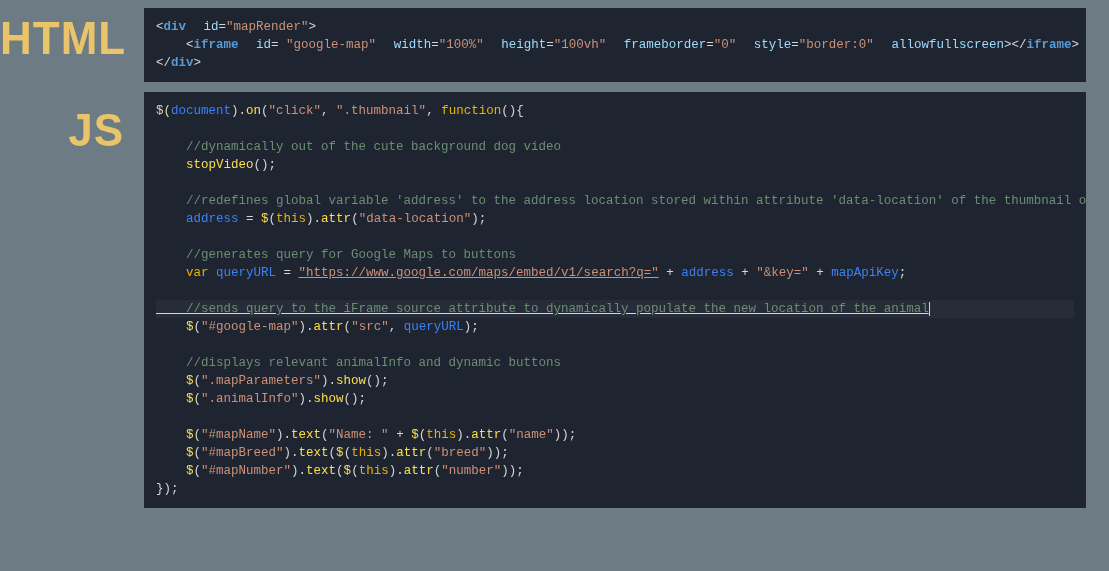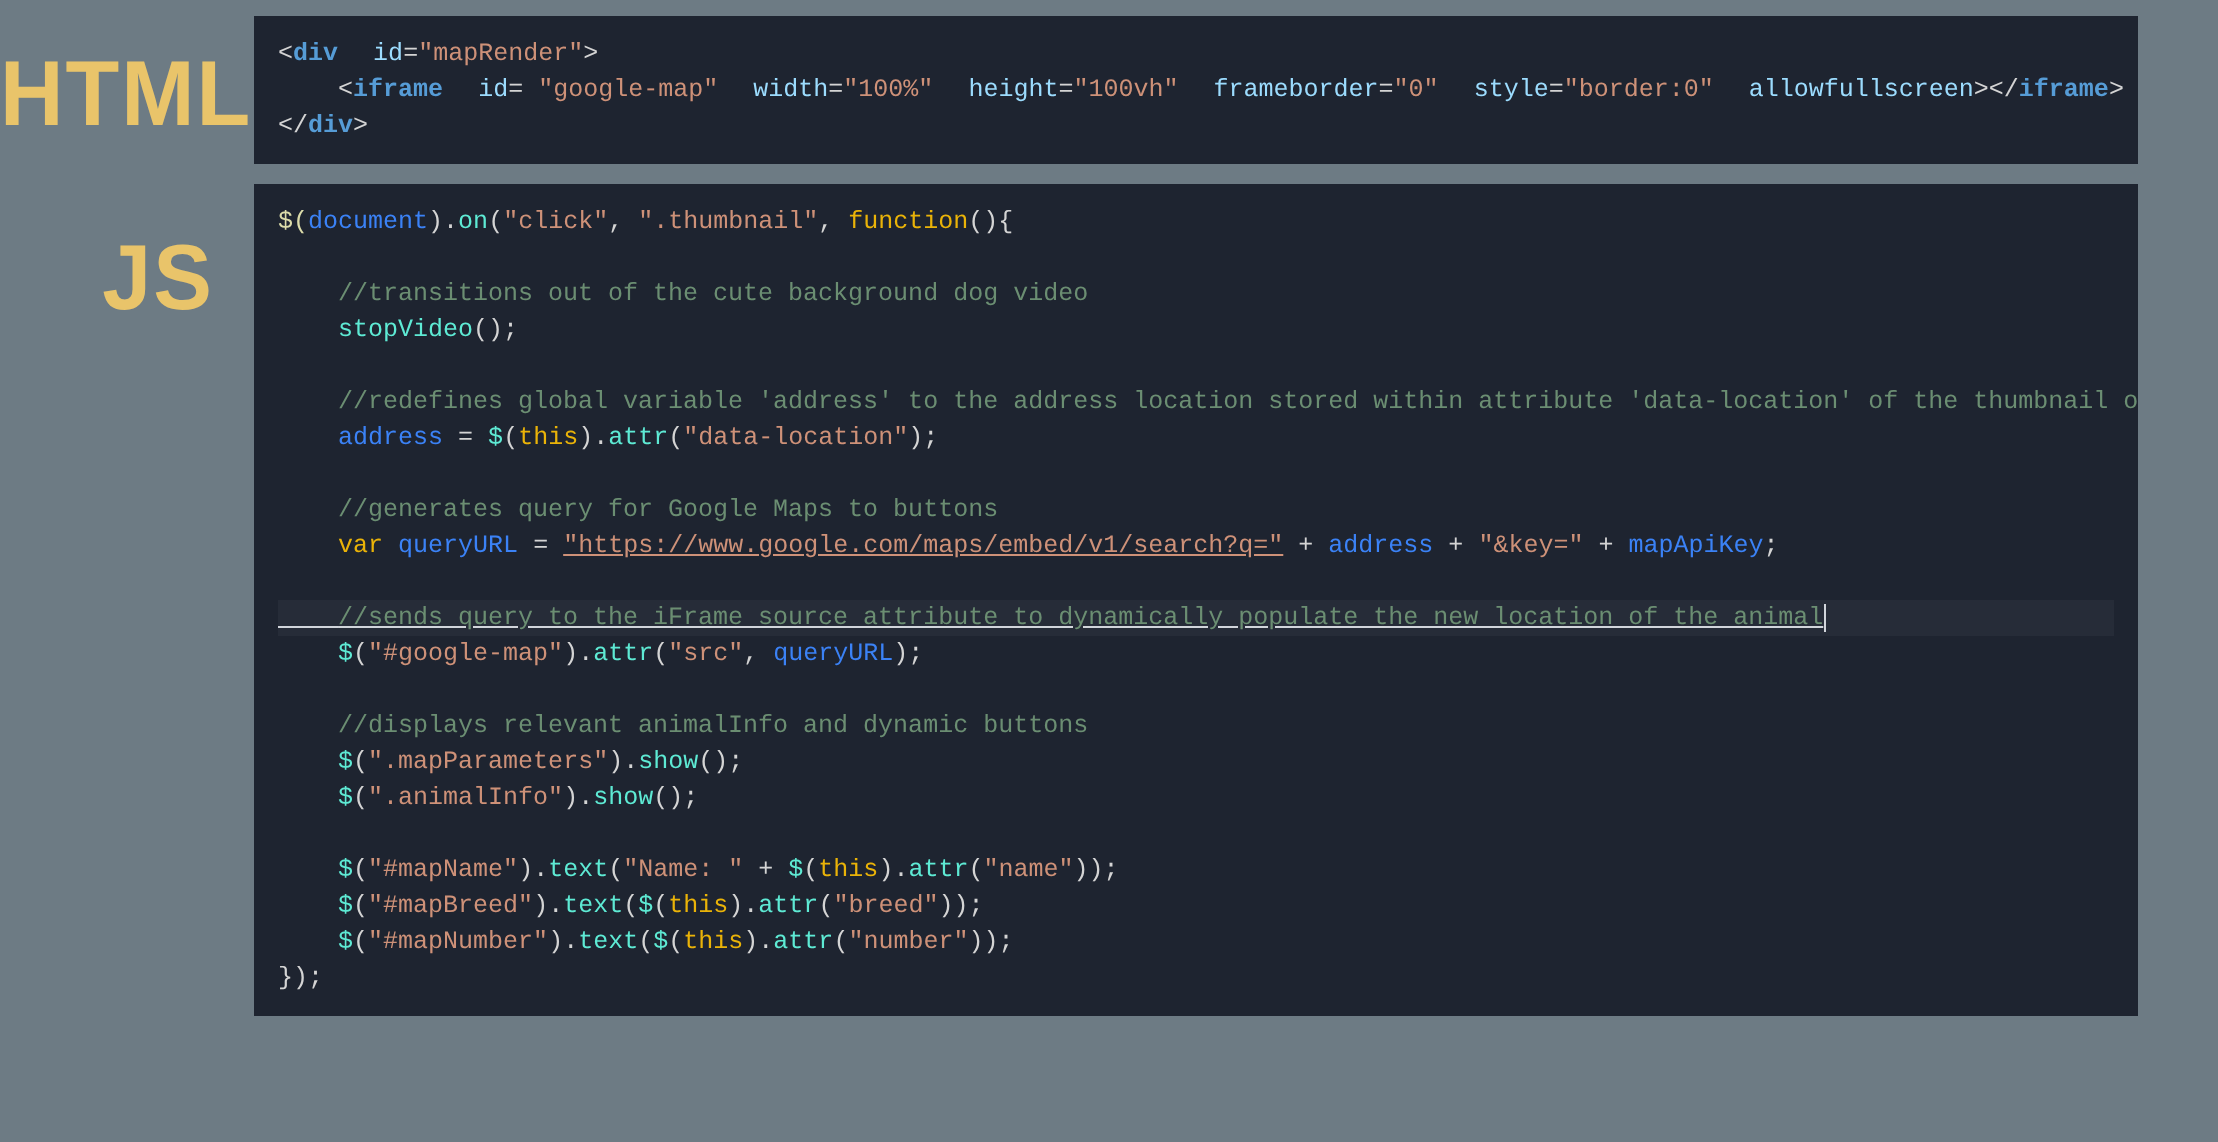--- a/index.html
+++ b/index.html
@@ -5,22 +5,22 @@
   * { margin: 0; padding: 0; box-sizing: border-box; }
   body {
     background: #6d7b84;
     width: 1109px;
     height: 571px;
     font-family: Arial, Helvetica, sans-serif;
     overflow: hidden;
   }
   .container { display: flex; }
   .labels {
-    width: 127px;
-    padding-top: 18px;
+    width: 144px;
+    padding-top: 8px;
     text-align: right;
     padding-right: 20px;
   }
   .label {
     font-family: Impact, "Arial Narrow Bold", "Arial Black", sans-serif;
     font-weight: 900;
     font-size: 44px;
     color: #e9c46a;
     letter-spacing: 1px;
     line-height: 1;
@@ -38,21 +38,21 @@
     padding: 10px 12px 10px 12px;
     white-space: pre;
     overflow: hidden;
   }
   .panel.html-panel { margin-bottom: 10px; }
   .tok-comment { color: #6b8e72; }
   .tok-string { color: #ce9178; }
   .tok-string-u { color: #ce9178; text-decoration: underline; }
   .tok-blue { color: #eab308; }
   .tok-lightblue { color: #3b82f6; }
-  .tok-func { color: #5eead4; }
+  .tok-func { color: #fde047; }
   .tok-yellow { color: #dcdcaa; }
   .tok-tag { color: #569cd6; font-weight: bold; }
   .tok-attr { color: #9cdcfe; margin-left: 10px; }
   .tok-punc { color: #d4d4d4; }
   .cursor-line { background: rgba(255,255,255,0.04); display: inline-block; width: 100%; text-decoration: underline; }
   .caret { border-right: 1px solid #d1d5db; }
 </style>
 </head>
 <body>
 
@@ -63,21 +63,21 @@
   </div>
 
   <div class="code-panels">
 
     <div class="panel html-panel"><span class="tok-punc">&lt;</span><span class="tok-tag">div</span><span> </span><span class="tok-attr">id</span><span class="tok-punc">=</span><span class="tok-string">"mapRender"</span><span class="tok-punc">&gt;</span>
 <span>    </span><span class="tok-punc">&lt;</span><span class="tok-tag">iframe</span><span> </span><span class="tok-attr">id</span><span class="tok-punc">= </span><span class="tok-string">"google-map"</span><span> </span><span class="tok-attr">width</span><span class="tok-punc">=</span><span class="tok-string">"100%"</span><span> </span><span class="tok-attr">height</span><span class="tok-punc">=</span><span class="tok-string">"100vh"</span><span> </span><span class="tok-attr">frameborder</span><span class="tok-punc">=</span><span class="tok-string">"0"</span><span> </span><span class="tok-attr">style</span><span class="tok-punc">=</span><span class="tok-string">"border:0"</span><span> </span><span class="tok-attr">allowfullscreen</span><span class="tok-punc">&gt;&lt;/</span><span class="tok-tag">iframe</span><span class="tok-punc">&gt;</span>
 <span class="tok-punc">&lt;/</span><span class="tok-tag">div</span><span class="tok-punc">&gt;</span></div>
 
     <div class="panel js-panel"><span class="tok-yellow">$(</span><span class="tok-lightblue">document</span><span class="tok-punc">).</span><span class="tok-func">on</span><span class="tok-punc">(</span><span class="tok-string">"click"</span><span class="tok-punc">, </span><span class="tok-string">".thumbnail"</span><span class="tok-punc">, </span><span class="tok-blue">function</span><span class="tok-punc">(){</span>
 
-<span>    </span><span class="tok-comment">//transitions out of the cute background dog video</span>
+<span>    </span><span class="tok-comment">//dynamically out of the cute background dog video</span>
 <span>    </span><span class="tok-func">stopVideo</span><span class="tok-punc">();</span>
 
 <span>    </span><span class="tok-comment">//redefines global variable 'address' to the address location stored within attribute 'data-location' of the thumbnail of the animal</span>
 <span>    </span><span class="tok-lightblue">address</span><span class="tok-punc"> = </span><span class="tok-func">$</span><span class="tok-punc">(</span><span class="tok-blue">this</span><span class="tok-punc">).</span><span class="tok-func">attr</span><span class="tok-punc">(</span><span class="tok-string">"data-location"</span><span class="tok-punc">);</span>
 
 <span>    </span><span class="tok-comment">//generates query for Google Maps to buttons</span>
 <span>    </span><span class="tok-blue">var</span><span> </span><span class="tok-lightblue">queryURL</span><span class="tok-punc"> = </span><span class="tok-string-u">"https://www.google.com/maps/embed/v1/search?q="</span><span class="tok-punc"> + </span><span class="tok-lightblue">address</span><span class="tok-punc"> + </span><span class="tok-string">"&amp;key="</span><span class="tok-punc"> + </span><span class="tok-lightblue">mapApiKey</span><span class="tok-punc">;</span>
 
 <span class="cursor-line"><span>    </span><span class="tok-comment">//sends query to the iFrame source attribute to dynamically populate the new location of the animal</span><span class="caret"></span></span>
 <span>    </span><span class="tok-func">$</span><span class="tok-punc">(</span><span class="tok-string">"#google-map"</span><span class="tok-punc">).</span><span class="tok-func">attr</span><span class="tok-punc">(</span><span class="tok-string">"src"</span><span class="tok-punc">, </span><span class="tok-lightblue">queryURL</span><span class="tok-punc">);</span>

